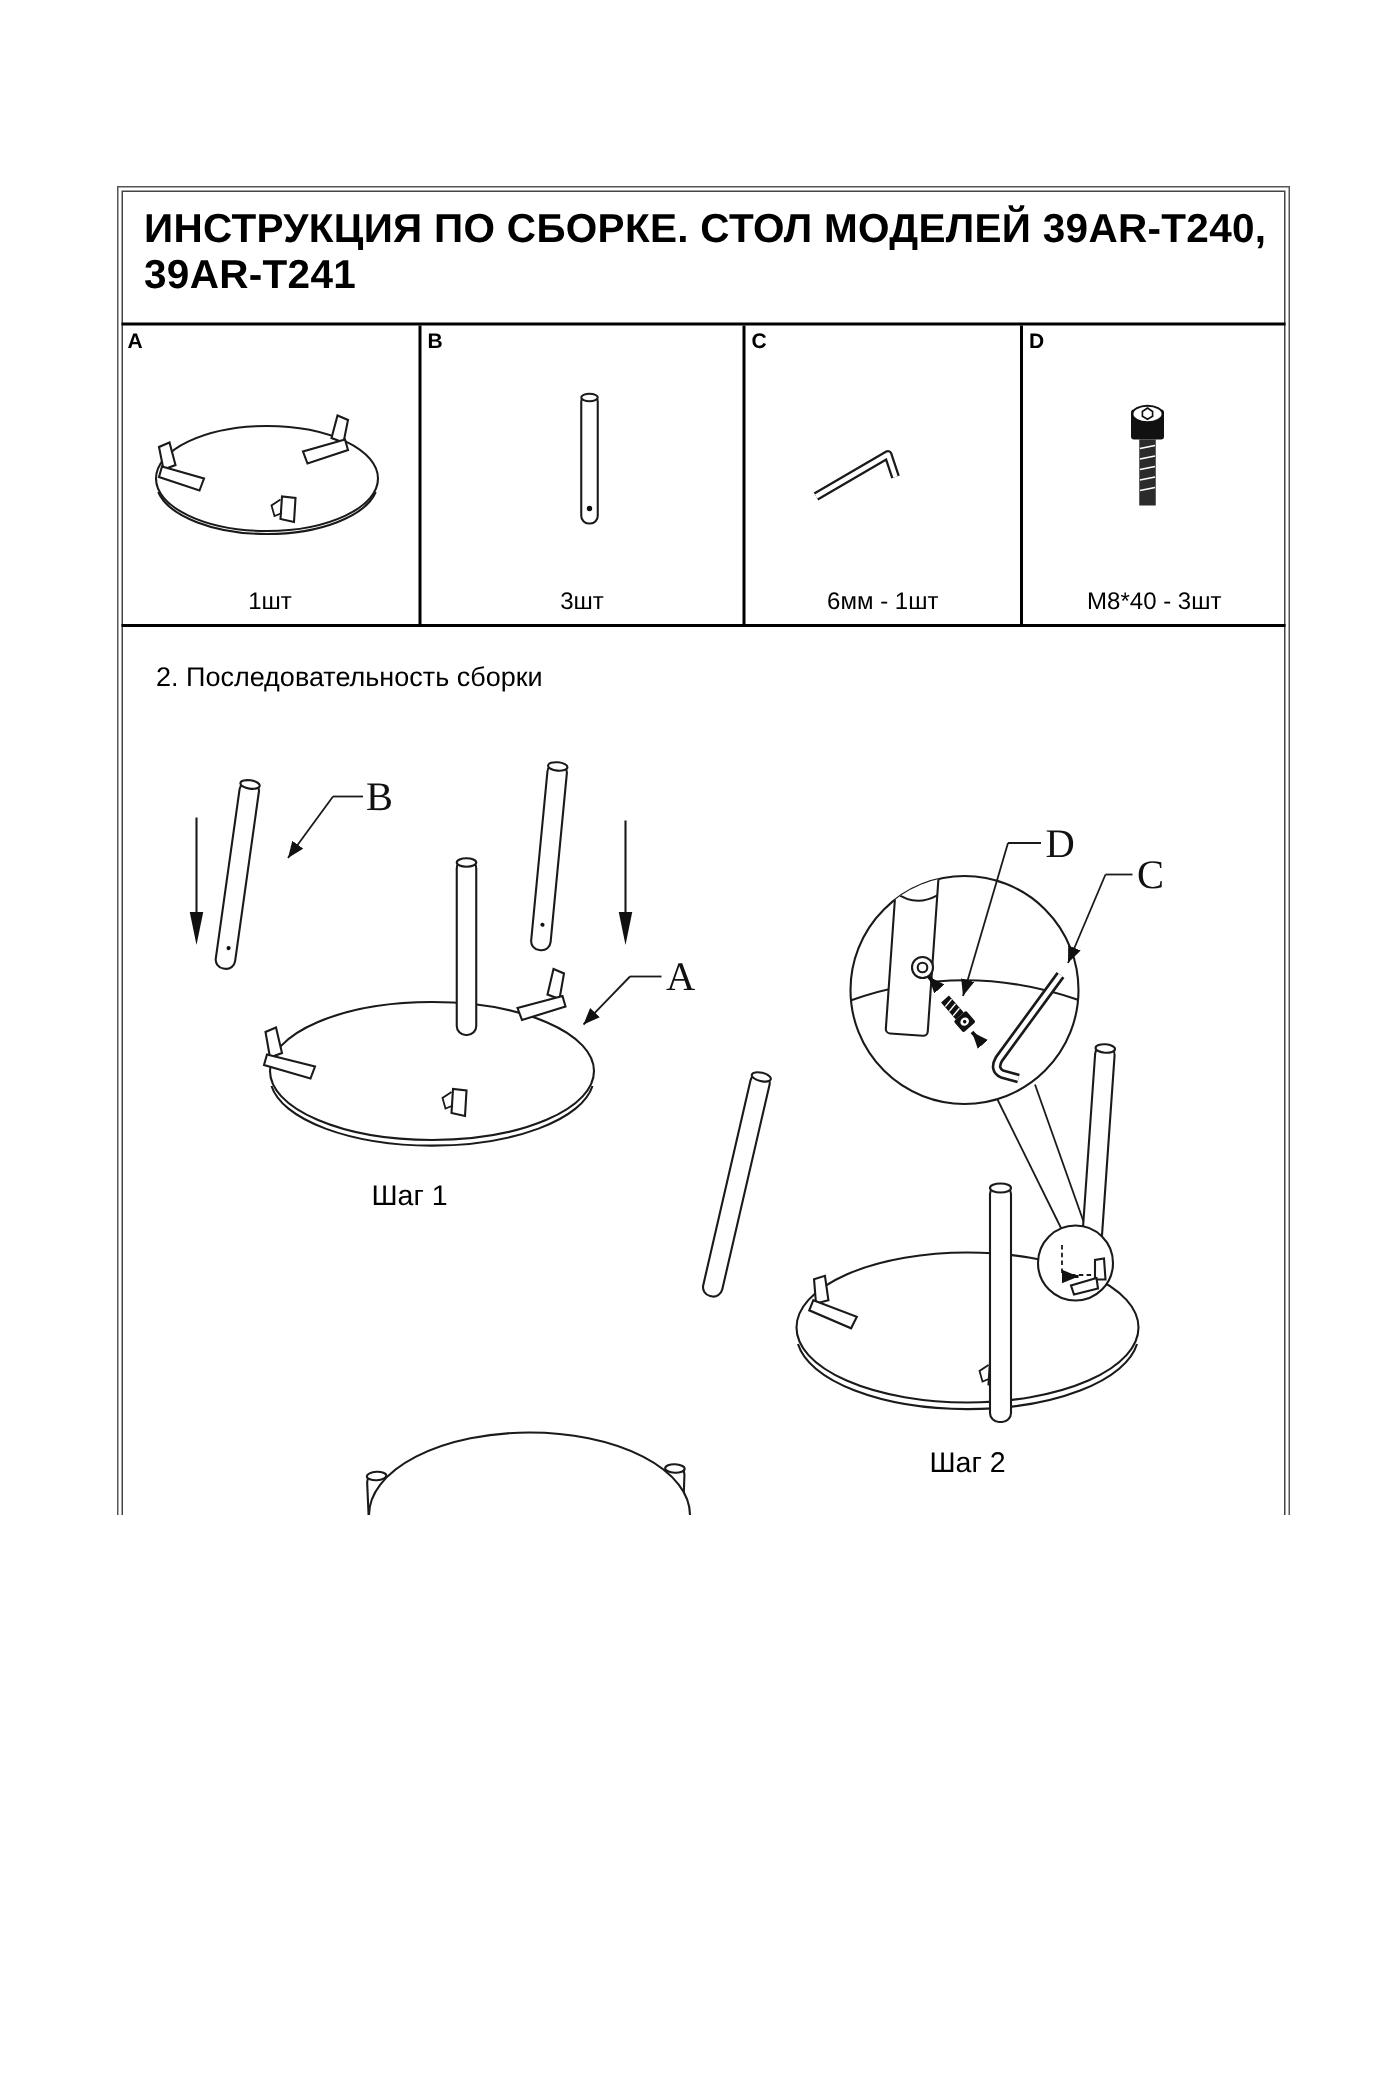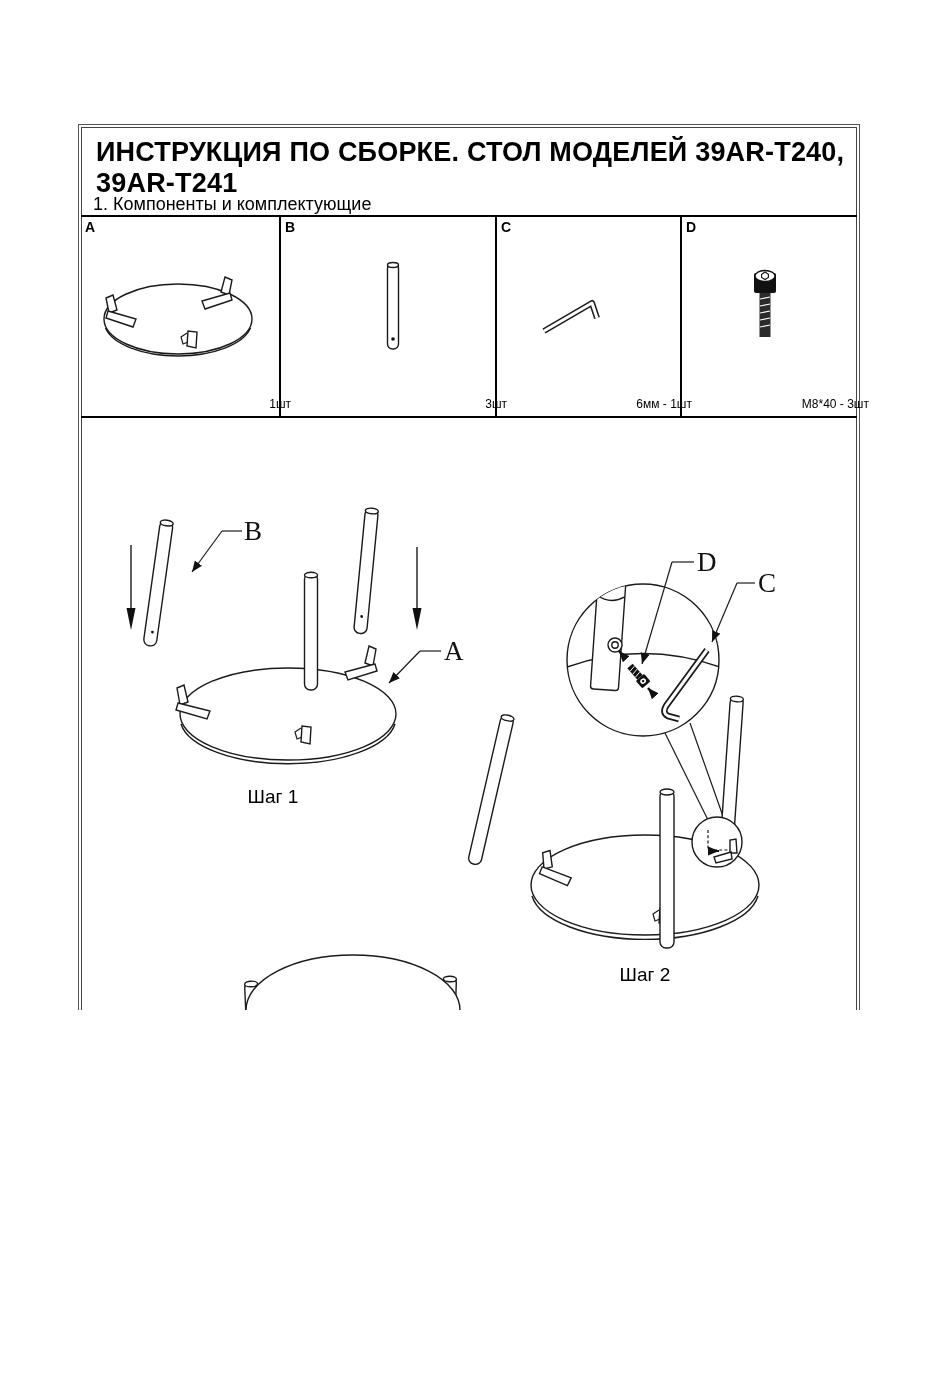--- a/index.html
+++ b/index.html
@@ -12,41 +12,40 @@
              font-size:27px;font-weight:bold;letter-spacing:.2px;}
   .sec-label{position:absolute;font-size:18px;}
   .sec1{left:93px;top:194px;}
   .sec2{left:104px;top:441px;}
   .ctable{position:absolute;left:81px;top:215px;width:776px;height:203px;display:flex;
           border-top:2px solid #000;border-bottom:2px solid #000;box-sizing:border-box;}
   .cell{position:relative;height:100%;box-sizing:border-box;}
   .cell + .cell{border-left:2px solid #000;}
   .cell-a{width:198px;} .cell-b{width:216px;} .cell-c{width:185px;} .cell-d{width:177px;}
   .cell-letter{position:absolute;left:4px;top:2px;font-size:14px;font-weight:bold;}
-  .cell-qty{position:absolute;bottom:5px;left:12px;width:100%;text-align:right;font-size:12px;}
+  .cell-qty{position:absolute;bottom:5px;left:0;width:100%;text-align:center;font-size:16px;}
   .cell svg{position:absolute;left:0;top:16px;}
   .assembly{position:absolute;left:78px;top:470px;}
   .ln{stroke:#1a1a1a;stroke-width:1.4;fill:none;}
   .lnf{stroke:#1a1a1a;stroke-width:1.4;fill:#fff;}
   .thin{stroke:#1a1a1a;stroke-width:1.2;fill:none;}
   .shag{font-family:"Liberation Sans",sans-serif;font-size:19px;fill:#000;}
   .callout{font-family:"Liberation Serif",serif;font-size:27px;fill:#111;}
 </style>
 </head>
 <body>
 
 <div class="canvas">
 
   <div class="frame">
     <div class="frame-inner"></div>
   </div>
 
   <h1 class="doc-title">ИНСТРУКЦИЯ ПО СБОРКЕ. СТОЛ МОДЕЛЕЙ 39AR-T240, 39AR-T241</h1>
 
-  <div class="sec-label sec1">1. Компоненты и комплектующие</div>
 
   <div class="ctable">
 
     <div class="cell cell-a">
       <span class="cell-letter">A</span>
       <svg width="198" height="150" viewBox="0 0 198 150">
         <ellipse class="lnf" cx="97" cy="86" rx="74" ry="35"></ellipse>
         <path class="ln" d="M24.5,90 A74,35 0 0 0 169.5,90" transform="translate(0,5)"></path>
         <g class="lnf" transform="translate(28,80)">
           <path d="M0,0 l-3,-15 7,-3 4,15 z"></path>
@@ -97,20 +96,21 @@
           <line x1="-5" y1="33" x2="5" y2="31" stroke="#fff" stroke-width="1.1"></line>
           <line x1="-5" y1="40" x2="5" y2="38" stroke="#fff" stroke-width="1.1"></line>
           <line x1="-5" y1="47" x2="5" y2="45" stroke="#fff" stroke-width="1.1"></line>
           <line x1="-5" y1="54" x2="5" y2="52" stroke="#fff" stroke-width="1.1"></line>
         </g>
       </svg>
       <span class="cell-qty">M8*40 - 3шт</span>
     </div>
   </div>
 
+  <div class="sec-label sec2">2. Последовательность сборки</div>
 
   <svg class="assembly" width="782" height="800" viewBox="0 0 782 800">
     <defs>
       <marker id="ah" markerUnits="userSpaceOnUse" markerWidth="12" markerHeight="10" refX="11" refY="4.5" orient="auto">
         <path d="M0,0 L11,4.5 L0,9 Z" fill="#111"></path>
       </marker>
       <clipPath id="detailclip">
           <circle cx="565" cy="190" r="76"></circle>
         </clipPath>
     </defs>

